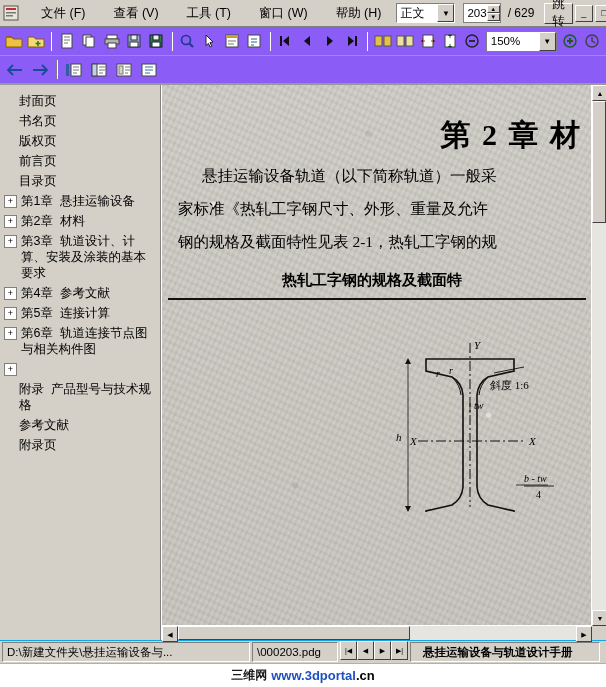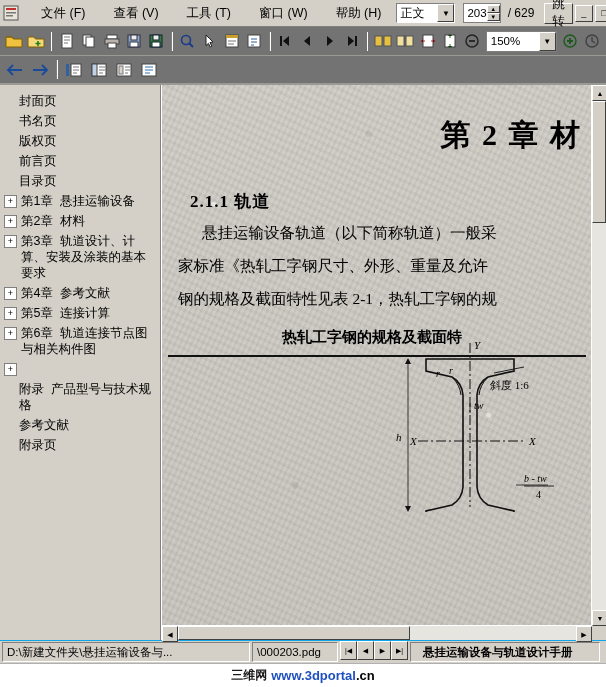--- a/index.html
+++ b/index.html
@@ -46,21 +46,21 @@
   }
   .wincontrols{margin-left:auto;display:flex;gap:2px;padding-right:2px;}
   .wbtn{
     width:16px;height:15px;background:#d4d0c8;border:1px solid #fff;
     border-right-color:#404040;border-bottom-color:#404040;
     font-size:9px;display:flex;align-items:center;justify-content:center;line-height:1;
   }
 
   
   .toolbar{
-    height:28px;background:#737373;display:flex;align-items:center;
+    height:28px;background:#8b5cf6;display:flex;align-items:center;
     border-bottom:1px solid #9a9a94;padding:0 3px;gap:1px;
   }
   .toolbar2{height:27px;border-bottom:2px solid #9a9a94;}
   .tbtn{
     width:22px;height:22px;display:flex;align-items:center;justify-content:center;
     border:1px solid transparent;
   }
   .sep{width:1px;height:19px;background:#808080;border-right:1px solid #fff;margin:0 3px;}
   .zoomcombo{
     height:19px;width:74px;background:#fff;border:1px solid #808080;
@@ -472,21 +472,20 @@
         <span class="expander hidden"></span>
         <span class="node-label">附录页</span>
       </div>
     </div>
 
     <div class="viewer">
       <div class="page">
         <div class="paper"></div>
         <div class="doc">
           <div class="doc-title">第 2 章     材</div>
-          <div class="doc-sub">2.1.1  轨道</div>
           <div class="doc-p indent">悬挂运输设备轨道（以下简称轨道）一般采</div>
           <div class="doc-p">家标准《热轧工字钢尺寸、外形、重量及允许</div>
           <div class="doc-p">钢的规格及截面特性见表 2-1，热轧工字钢的规</div>
           <div class="doc-tabcap">热轧工字钢的规格及截面特</div>
           <div class="rule"></div>
 
           <div class="figure">
             <svg width="230" height="175" viewBox="0 0 230 175">
 
               <path d="M122 6 L122 170" stroke="#111" stroke-width="1" stroke-dasharray="10 3 2 3"></path>

